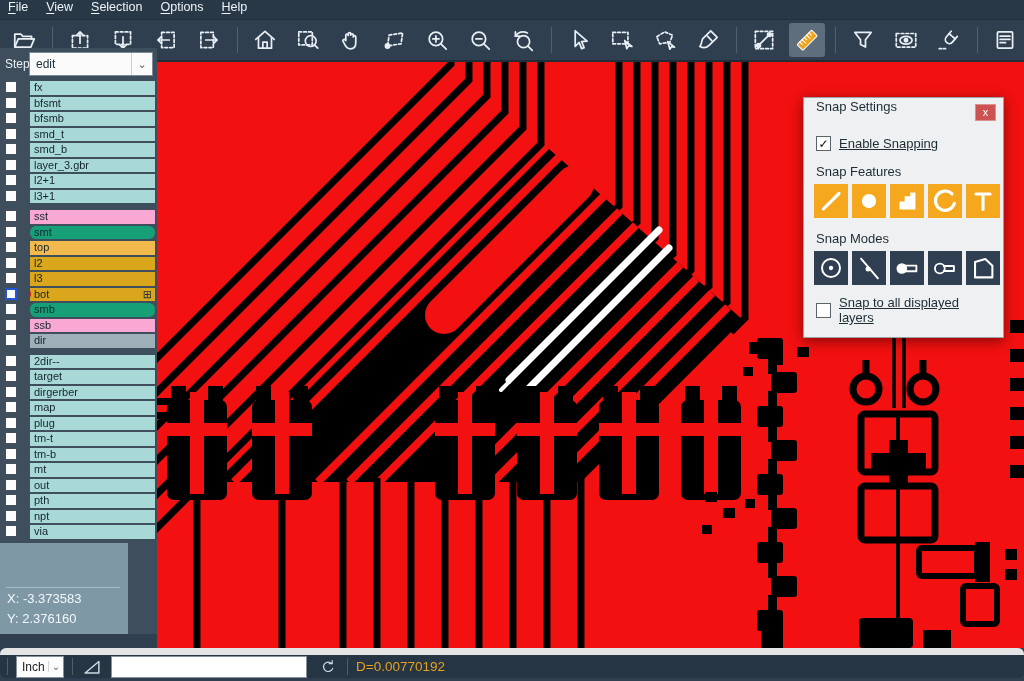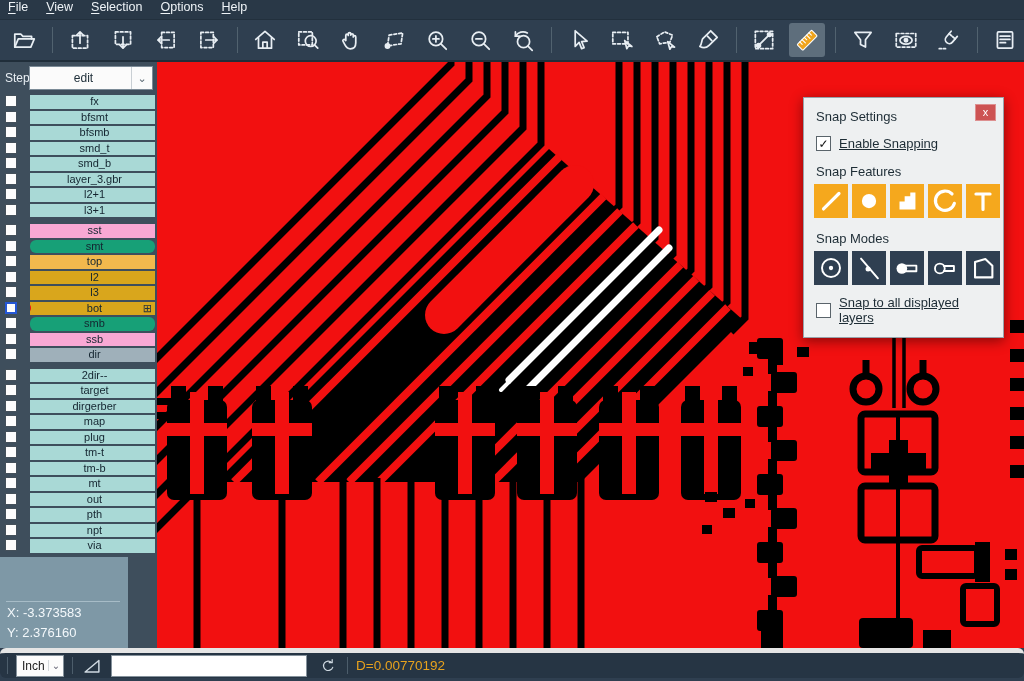--- a/index.html
+++ b/index.html
@@ -26,23 +26,22 @@
   .tool-btn {
     width:36px; height:34px; display:flex; align-items:center; justify-content:center;
     border-radius:3px; margin-right:7px; flex:0 0 auto;
   }
   .tool-btn.active { background:#5e6e7c; }
   .tool-sep { width:1px; height:26px; background:#51626f; margin:0 9px 0 3px; flex:0 0 auto; }
   .ic { display:block; }
   .ic svg { display:block; }
   
   #sidebar {
-    position:absolute; left:0; top:62px; width:157px; height:586px;
+    position:absolute; left:0; top:48px; width:157px; height:586px;
     background:#3e4e5c;
-    text-align:center;
   }
   #step-row { position:absolute; left:0; top:0; width:157px; height:32px; }
   #step-label { position:absolute; left:5px; top:9px; color:#e9eff4; font-size:12px; }
   #step-select {
     position:absolute; left:29px; top:4px; width:124px; height:24px;
     background:#fbfbfb; border:1px solid #7c8b97; display:flex; align-items:center;
   }
   #step-value { flex:1; font-size:12px; color:#21313b; padding-left:6px; }
   #step-chevron {
     width:21px; height:100%; border-left:1px solid #c9cfd4; color:#5c6a74;
@@ -85,21 +84,21 @@
     overflow:hidden; background:var(--board_red,#f21010);
   }
   #pcb { position:absolute; left:0; top:0; }
   
   #snap-dialog {
     position:absolute; left:646px; top:35px; width:201px; height:241px;
     background:#eef0f1; border:1px solid #97a3ab; box-shadow:0 3px 12px rgba(0,0,0,.45);
     font-size:13px; color:#1d2c35;
   }
   #snap-title-row { position:relative; height:28px; }
-  #snap-title { position:absolute; left:12px; top:11px; font-size:13px; }
+  #snap-title { position:absolute; left:12px; top:1px; font-size:13px; }
   #snap-close {
     position:absolute; right:7px; top:6px; width:21px; height:17px;
     background:#cd5353; border:1px solid #dd9090; color:#fff; font-size:11px;
     display:flex; align-items:center; justify-content:center; line-height:1;
   }
   .dlg-check-row { display:flex; align-items:center; margin:10px 12px 0; }
   .dlg-cb {
     width:15px; height:15px; background:#fff; border:1px solid #5a646b;
     display:flex; align-items:center; justify-content:center;
     font-size:12px; color:#111; line-height:1; flex:0 0 auto;
@@ -113,21 +112,21 @@
   }
   .snap-btn.feature { background:var(--accent_orange,#f5a81d); }
   .snap-btn.mode { background:var(--mode_navy,#2f3f51); }
   #snap-close-btn {
     margin:13px 9px 0; height:23px; background:#e3e3e3; border:1px solid #a9a9a9;
     display:flex; align-items:center; justify-content:center; font-size:13px; color:#222;
   }
   
   #statusbar {
     position:absolute; left:0; top:648px; width:1024px; height:30px;
-    background:#263544; border-top:5px solid #e5e5e5;
+    background:#263544; border-top:7px solid #e5e5e5;
     display:flex; align-items:center; color:#dfe7ee;border-radius:6px;
   }
   .sb-sep { width:1px; height:17px; background:#4c5d6b; margin:0 8px; flex:0 0 auto; }
   #unit-select {
     width:48px; height:22px; background:#fcfcfc; border:1px solid #85929c;
     display:flex; align-items:center; flex:0 0 auto;
   }
   #unit-value { flex:1; font-size:12px; color:#222; padding-left:5px; }
   #unit-chevron { width:15px; text-align:center; color:#667; font-size:10px; border-left:1px solid #d4d8db; }
   #measure-input {

